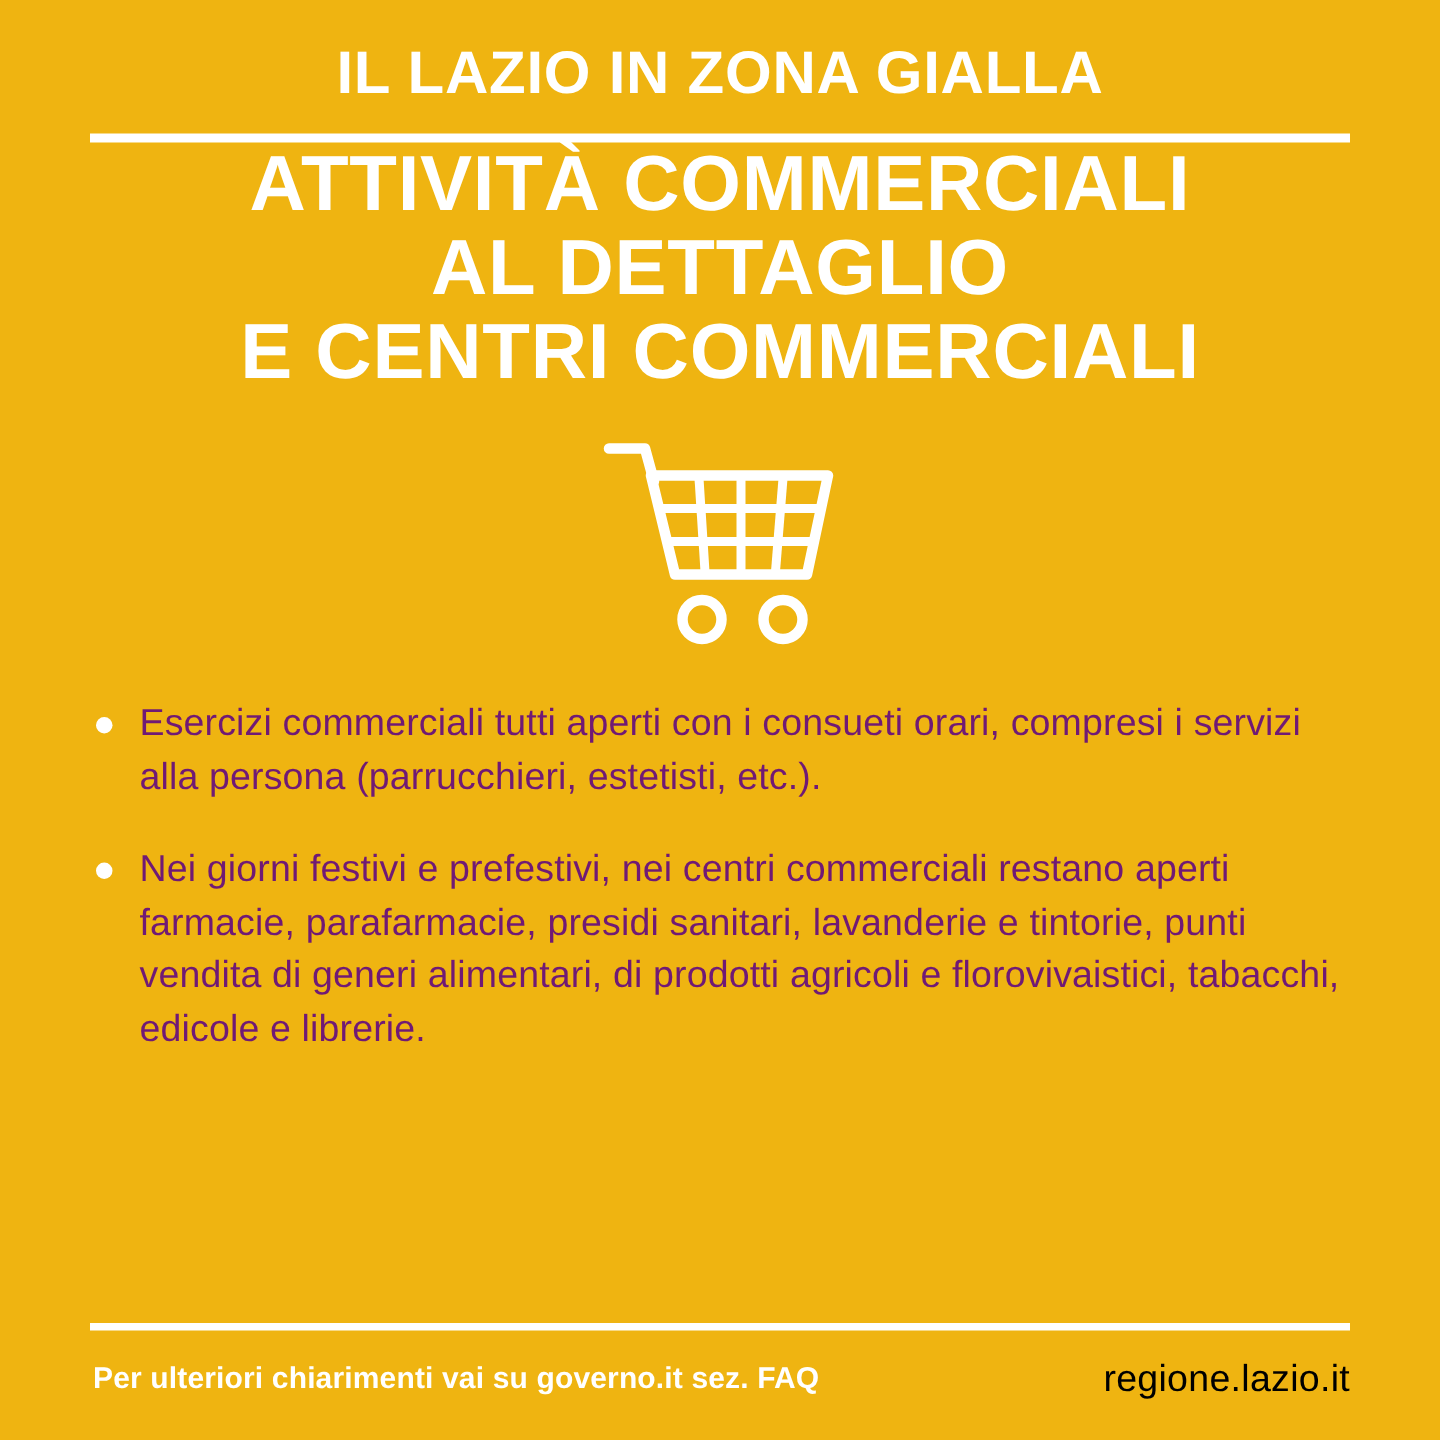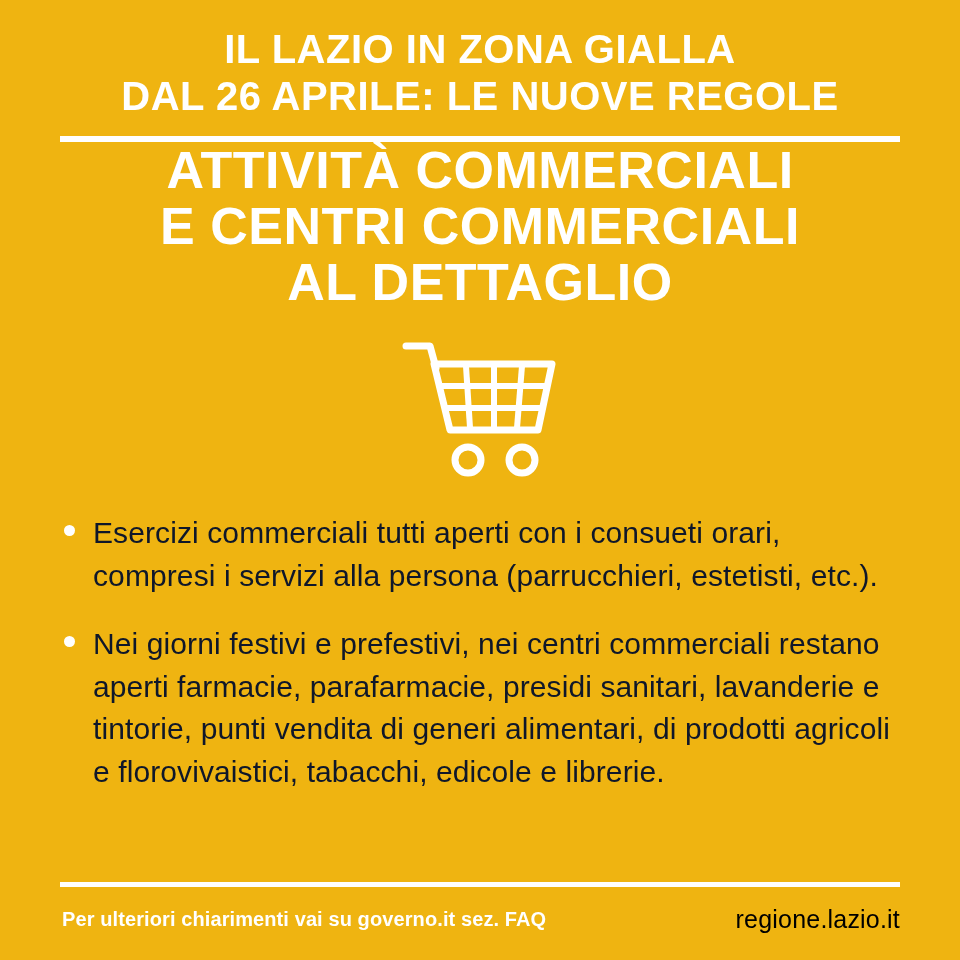--- a/index.html
+++ b/index.html
@@ -88,22 +88,22 @@
   .bullet-dot {
     flex: 0 0 auto;
     width: 11px;
     height: 11px;
     border-radius: 50%;
     background: #FFFFFF;
     margin-top: 13px;
     margin-right: 18px;
   }
   .bullet-text {
-    color: #0f172a;
-    font-size: 30px;
+    color: #701a75;
+    font-size: 25px;
     line-height: 1.42;
     font-weight: normal;
     letter-spacing: 0.1px;
   }
 
   
   .spacer { flex: 1 1 auto; }
   .rule-bottom {
     height: 5px;
     background: #FFFFFF;
@@ -130,28 +130,27 @@
 </style>
 </head>
 <body>
 
 <div class="poster">
 
   <div class="header">
     <div class="header-line">
       <span class="light">IL LAZIO IN </span><span class="bold">ZONA GIALLA</span>
     </div>
-    <div class="header-line">DAL 26 APRILE: LE NUOVE REGOLE</div>
     <div class="rule-top"></div>
   </div>
 
   <div class="title">
     <div>ATTIVITÀ COMMERCIALI</div>
+    <div>AL DETTAGLIO</div>
     <div>E CENTRI COMMERCIALI</div>
-    <div>AL DETTAGLIO</div>
   </div>
 
   <div class="icon-wrap">
     <span>
       <svg width="160" height="150" viewBox="0 0 160 150" fill="none" xmlns="http://www.w3.org/2000/svg">
         <path d="M6 8 H30 L36 30" stroke="#FFFFFF" stroke-width="7" stroke-linecap="round" stroke-linejoin="round" fill="none"></path>
         <path d="M34 26 H152 L138 92 H50 Z" stroke="#FFFFFF" stroke-width="7" stroke-linecap="round" stroke-linejoin="round" fill="none"></path>
         <path d="M41 48 H147" stroke="#FFFFFF" stroke-width="6"></path>
         <path d="M45 70 H142" stroke="#FFFFFF" stroke-width="6"></path>
         <path d="M66 28 L70 90" stroke="#FFFFFF" stroke-width="6"></path>

